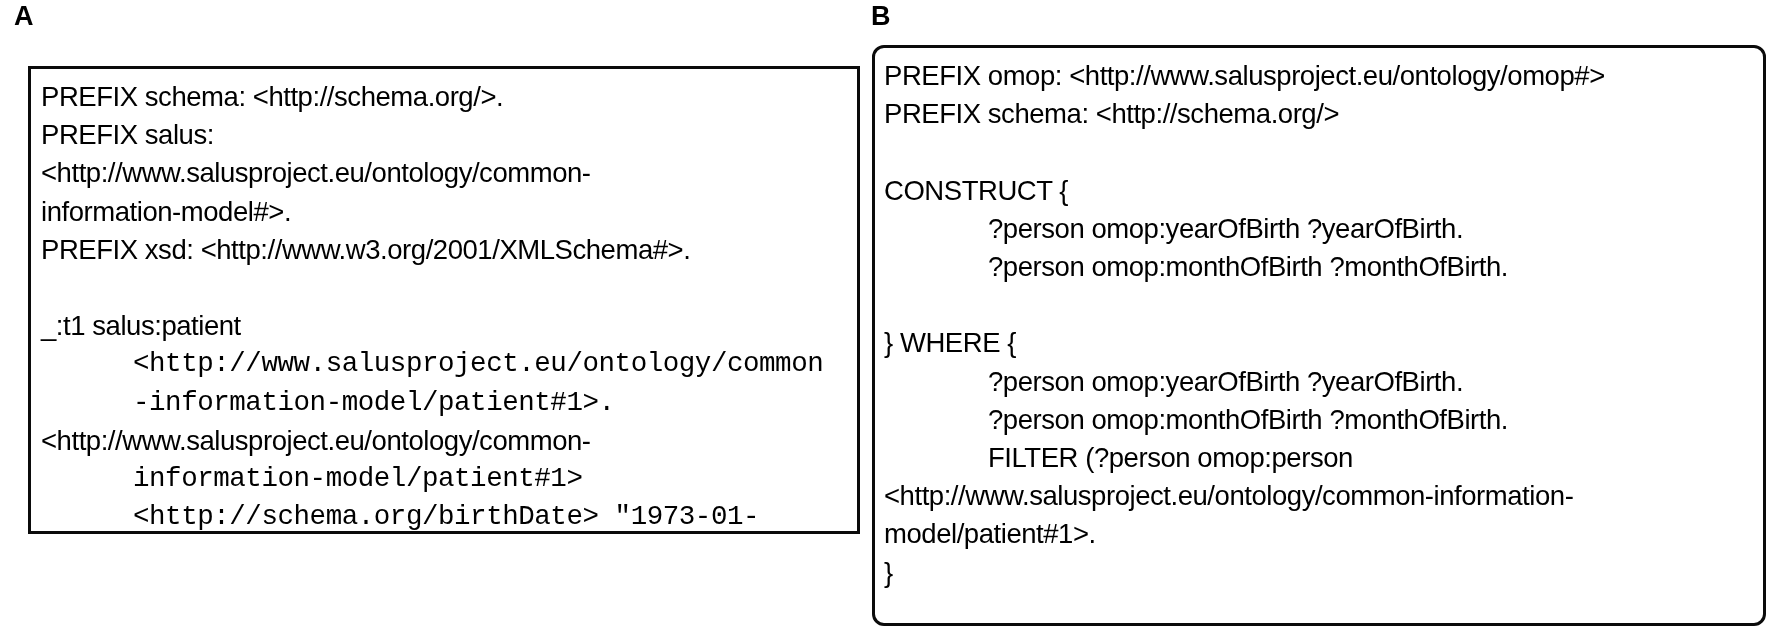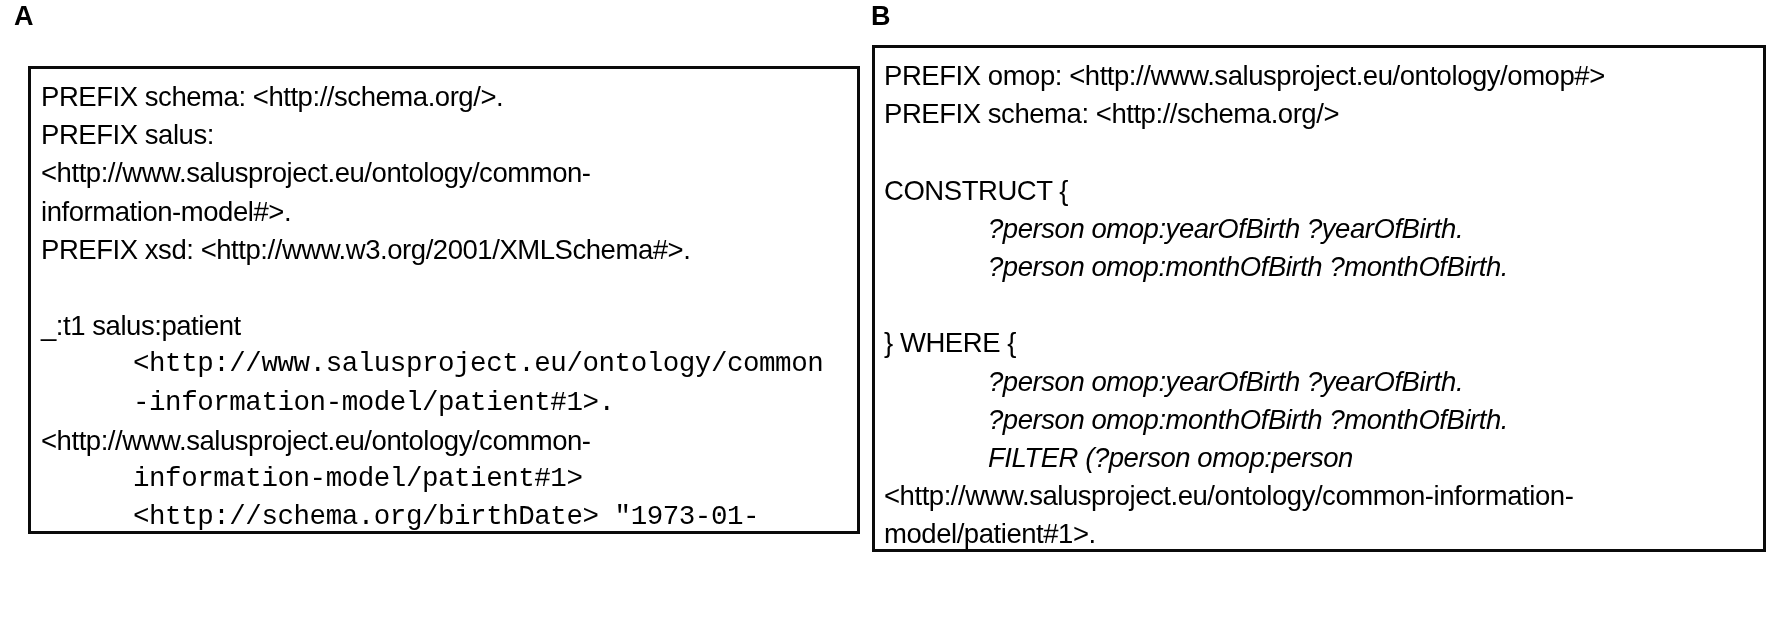--- a/index.html
+++ b/index.html
@@ -47,21 +47,22 @@
     top: 66px;
     width: 832px;
     height: 468px;
     margin-left: 20px;
   }
 
   #panel-b-box {
     left: 872px;
     top: 45px;
     width: 894px;
-    height: 507px;
+    height: 581px;
+    border-radius: 12px;
   }
 
   .code-lines {
     position: absolute;
     left: 0;
     top: 0;
     width: 100%;
     font-family: "Liberation Sans", sans-serif;
     color: #000000;
     white-space: pre;
@@ -85,21 +86,21 @@
     display: block;
     white-space: pre;
     min-height: 38.2px;
   }
 
   .code-line.blank {
     height: 38.2px;
   }
 
   .indent-1 { padding-left: 92px; font-family: Liberation Mono, monospace; }
-  .indent-b { padding-left: 104px; font-style: italic; }
+  .indent-b { padding-left: 104px; }
 </style>
 </head>
 <body>
 
 <div class="figure-root">
 
   <div id="label-a" class="panel-label">A</div>
 
   <div id="panel-a-box" class="code-box">
     <div id="panel-a-code" class="code-lines"><div class="code-line">PREFIX schema: &lt;http://schema.org/&gt;.</div><div class="code-line">PREFIX salus:</div><div class="code-line">&lt;http://www.salusproject.eu/ontology/common-</div><div class="code-line">information-model#&gt;.</div><div class="code-line">PREFIX xsd: &lt;http://www.w3.org/2001/XMLSchema#&gt;.</div><div class="code-line blank">&nbsp;</div><div class="code-line">_:t1 salus:patient</div><div class="code-line indent-1">&lt;http://www.salusproject.eu/ontology/common</div><div class="code-line indent-1">-information-model/patient#1&gt;.</div><div class="code-line">&lt;http://www.salusproject.eu/ontology/common-</div><div class="code-line indent-1">information-model/patient#1&gt;</div><div class="code-line indent-1">&lt;http://schema.org/birthDate&gt; "1973-01-</div><div class="code-line indent-1">01"^^xsd:date.</div></div>

